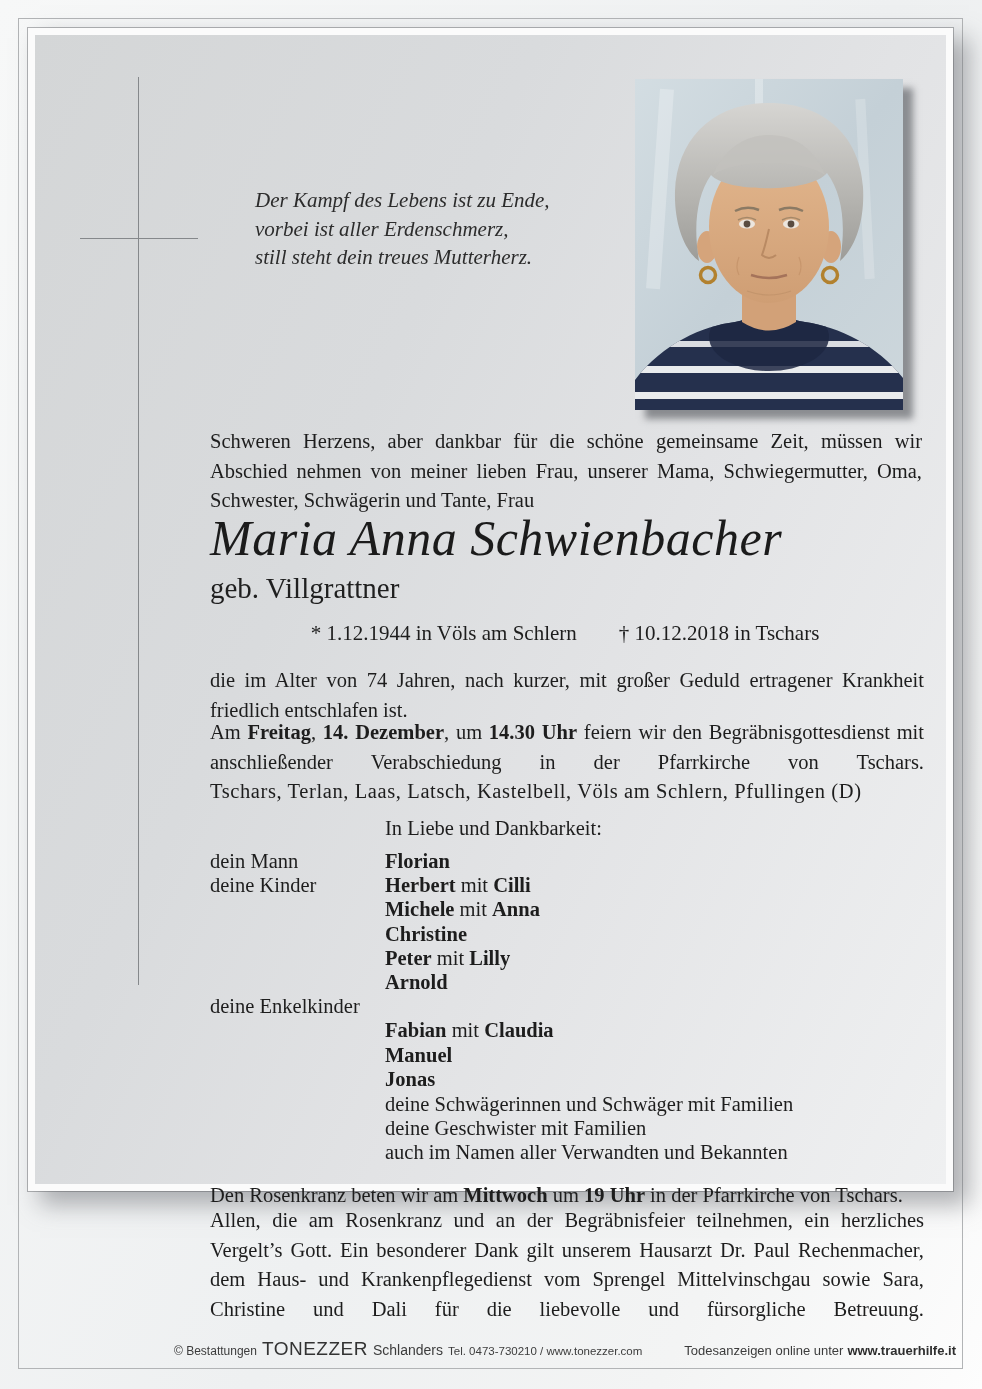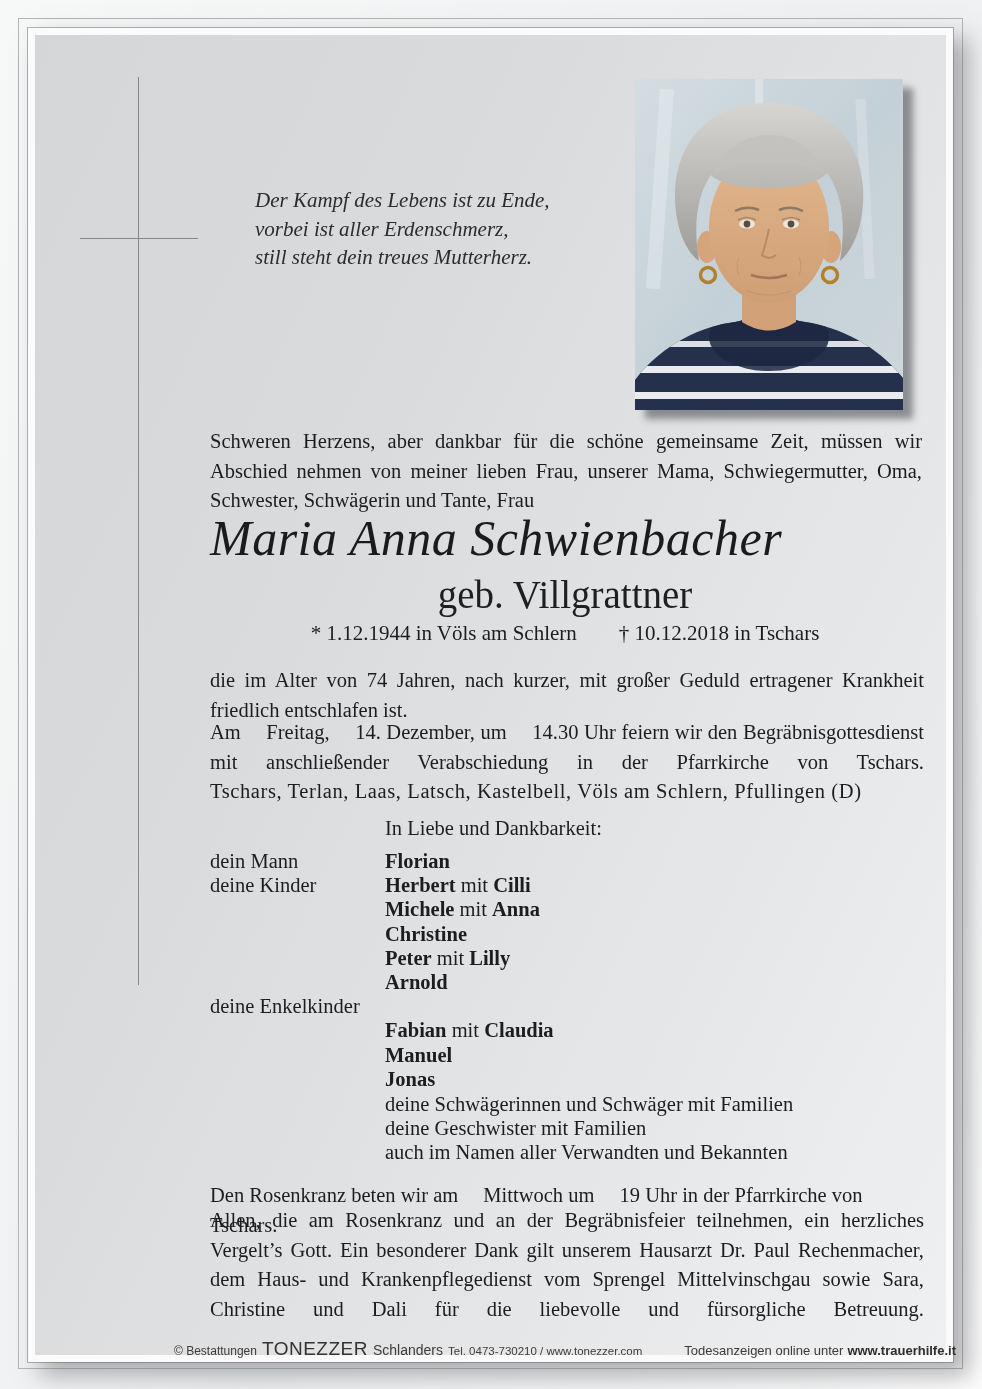--- a/index.html
+++ b/index.html
@@ -7,46 +7,46 @@
     width:982px;height:1389px;position:relative;overflow:hidden;
     background:linear-gradient(115deg,#f7f8f8 0%,#eef0f1 55%,#f3f4f4 80%,#fdfdfd 100%);
     font-family:"Liberation Serif","DejaVu Serif",serif;
     color:#222;
   }
   .frame-line{
     position:absolute;left:18px;top:18px;right:19px;bottom:20px;
     border:1px solid #b2b4b6;pointer-events:none;
   }
   .card{
-    position:absolute;left:28px;top:28px;width:925px;height:1334px;
+    position:absolute;left:28px;top:28px;width:925px;height:1163px;
     box-sizing:border-box;border:7px solid #fbfbfb;outline:1px solid rgba(90,94,98,.45);
     background:linear-gradient(115deg,#d4d6d7 0%,#d9dbdd 35%,#e2e3e5 60%,#eff0f1 100%);
     box-shadow:14px 12px 22px 2px rgba(105,108,113,.5);
   }
   .card > *{position:absolute;margin:0;}
   
   .cross .cv{position:absolute;left:103px;top:42px;width:1px;height:908px;background:#85888b;display:block;}
   .cross .ch{position:absolute;left:45px;top:203px;width:118px;height:1px;background:#85888b;display:block;}
   
   .photo{left:600px;top:44px;width:268px;height:331px;padding:0;
     box-shadow:10px 9px 7px rgba(66,69,75,.55);}
   .photo svg{display:block;width:100%;height:100%;}
   
   .poem{left:220px;top:151px;font-style:italic;font-size:21px;line-height:28.5px;color:#2c2c2c;}
   
   .intro{left:175px;top:392px;width:712px;font-size:20.5px;line-height:29.5px;text-align:justify;color:#1d1d1d;}
   .intro::after{content:"";display:inline-block;width:30%;}
   
   .name{left:175px;top:477px;width:710px;text-align:left;font-style:italic;font-weight:normal;
     font-size:50px;line-height:52px;color:#1b1b1b;letter-spacing:.5px;}
-  .maiden{left:175px;top:537px;width:710px;text-align:center;font-size:39px;color:#1f1f1f;}
+  .maiden{left:175px;top:537px;width:710px;text-align:left;font-size:29px;color:#1f1f1f;}
   .dates{left:175px;top:586px;width:710px;display:flex;justify-content:center;gap:42px;font-size:21px;color:#1d1d1d;}
   
   .para{left:175px;width:714px;font-size:20.5px;line-height:29.5px;color:#1d1d1d;}
-  .para b{font-weight:normal;margin-left:20px;}
+  .para b{font-weight:bold;}
   .age{top:631px;text-align:justify;}
   .age::after{content:"";display:inline-block;width:55%;}
   .funeral{top:683px;text-align:justify;}
   .funeral::after{content:"";display:inline-block;width:35%;}
   .towns{left:175px;top:745px;width:730px;font-size:20.5px;letter-spacing:.6px;color:#1d1d1d;}
   .liebe{left:350px;top:782px;font-size:20.5px;color:#1d1d1d;}
   
   .family{left:175px;top:814px;width:710px;font-size:20.5px;line-height:24.2px;color:#1d1d1d;}
   .frow{display:grid;grid-template-columns:175px auto;}
   .fnames b{font-weight:bold;}

